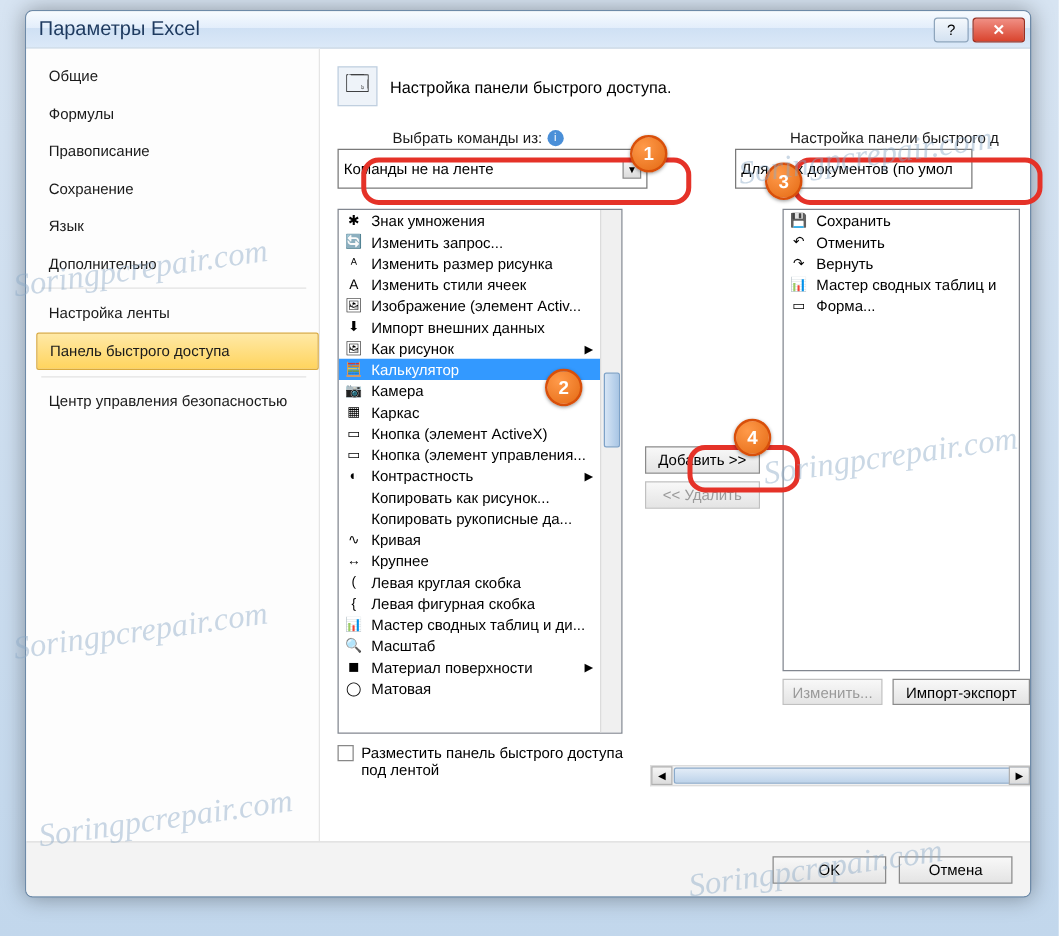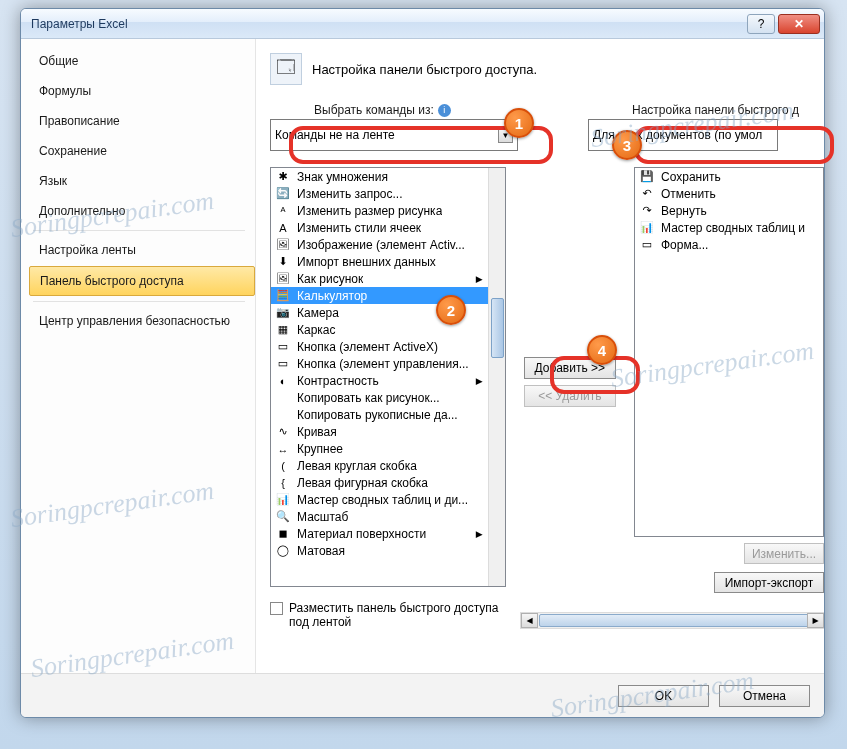--- a/index.html
+++ b/index.html
@@ -1,21 +1,21 @@
 <!DOCTYPE html>
 <html><head>
 <meta charset="utf-8">
 <style>
 * { box-sizing: border-box; margin: 0; padding: 0; font-family: "Segoe UI", Tahoma, sans-serif; font-size: 12px; }
 body { width: 847px; height: 749px; background: linear-gradient(180deg, #d7e4f2 0%, #c2d7ec 100%); position: relative; overflow: hidden; }
 .watermark { position: absolute; color: #8ba9c6; font-size: 26px; font-style: italic; font-family: "Comic Sans MS", cursive; opacity: 0.45; transform: rotate(-8deg); pointer-events: none; z-index: 20; }
 .wm1 { top: 110px; left: 590px; } .wm2 { top: 200px; left: 10px; } .wm3 { top: 350px; left: 610px; } .wm4 { top: 490px; left: 10px; } .wm5 { top: 640px; left: 30px; } .wm6 { top: 680px; left: 550px; }
 .window { position: absolute; top: 8px; left: 20px; width: 805px; height: 710px; background: #fff; border: 1px solid #6d8aa8; border-radius: 6px; box-shadow: 0 0 18px rgba(0,0,0,.35); display: flex; flex-direction: column; overflow: hidden; z-index: 10; }
 .titlebar { height: 30px; background: linear-gradient(180deg, #f7fbff 0%, #e3eefb 45%, #cfe0f4 46%, #dbe9f8 100%); border-bottom: 1px solid #b8c9dc; display: flex; align-items: center; padding: 0 4px 0 10px; }
-.titlebar .title { flex: 1; color: #1e3a5f; font-size: 12px; }
+.titlebar .title { flex: 1; color: #1e3a5f; font-size: 16px; }
 .titlebar .ctrls { display: flex; gap: 3px; }
 .titlebar .ctrl { width: 28px; height: 20px; border: 1px solid #8ea5bc; border-radius: 3px; background: linear-gradient(180deg,#f4f8fc,#d4e2f1); display: flex; align-items: center; justify-content: center; cursor: pointer; }
 .titlebar .ctrl.close { width: 42px; background: linear-gradient(180deg,#f08f84,#d9442e); border-color: #9a2f20; color:#fff; font-weight:bold; }
 .content { flex: 1; display: flex; background: #fff; }
 .sidebar { width: 235px; background: #fdfdfd; border-right: 1px solid #e5e5e5; padding: 8px 0 8px 8px; }
 .sidebar .item { padding: 7px 10px; color: #1a1a1a; cursor: pointer; border-radius: 2px; margin-bottom: 2px; }
 .sidebar .item.sel { background: linear-gradient(180deg,#ffe9a6,#ffd45e); border: 1px solid #d9a93d; }
 .sidebar .sep { height: 1px; background: #e2e2e2; margin: 5px 10px 5px 4px; }
 .main { flex: 1; position: relative; padding: 14px 0 0 14px; overflow: hidden; }
 .main-header { display: flex; align-items: center; gap: 10px; margin-bottom: 18px; }
@@ -42,21 +42,21 @@
 .list-item .txt { white-space: nowrap; overflow: hidden; text-overflow: ellipsis; }
 .list-item.sel { background: #3399ff; color: #fff; }
 .list-item .arrow { margin-left: auto; font-size:9px; padding-right:18px;}
 .vsb { position:absolute; right:0; top:0; width:17px; height:100%; background:#f0f0f0; border-left:1px solid #dcdcdc;}
 .vsb .thumb { position:absolute; left:2px; top:130px; width:13px; height:60px; background:linear-gradient(90deg,#d6e5f5,#a9c6e5); border:1px solid #7da2c8; border-radius:2px;}
 .mid-btns { display:flex; flex-direction:column; gap:6px; margin-top:190px; }
 .btn { height: 22px; padding: 0 10px; border: 1px solid #8a8a8a; background: linear-gradient(180deg,#f8f8f8,#e4e4e4); cursor: pointer; display:flex; align-items:center; justify-content:center; white-space:nowrap;}
 .btn.disabled { color:#9a9a9a; border-color:#c0c0c0; cursor:default;}
 .btn.small { height:21px; }
 .right-col { display:flex; flex-direction:column; }
-.under-right { margin-top: 6px; display:flex; flex-direction:column; align-items:flex-end; gap:8px; padding-right:0;}
+.under-right { margin-top: 6px; display:flex; flex-direction:row; align-items:flex-end; gap:8px; padding-right:0;}
 .under-right-row { display:flex; align-items:center; gap:6px; }
 .checkbox-row { display:flex; align-items:flex-start; gap:6px; margin-top:8px; }
 .checkbox { width:13px; height:13px; border:1px solid #888; background:#fff; margin-top:1px;}
 .hsb { position:absolute; bottom:44px; left:264px; right:0; height:17px; background:#f0f0f0; border:1px solid #dcdcdc; border-right:none;}
 .hsb .hbtn { position:absolute; top:0; width:17px; height:15px; background:linear-gradient(180deg,#f6f6f6,#dcdcdc); border:1px solid #b0b0b0; display:flex;align-items:center;justify-content:center;font-size:8px;}
 .hsb .hbtn.l{left:0;} .hsb .hbtn.r{right:0;}
 .hsb .hthumb { position:absolute; left:18px; top:1px; height:13px; width:420px; background:linear-gradient(180deg,#e2ecf7,#bdd3ea); border:1px solid #8aaacb; border-radius:2px;}
 .footer { height: 44px; border-top: 1px solid #ddd; display: flex; align-items: center; justify-content: flex-end; gap: 10px; padding: 0 14px; background:#f3f3f3;}
 .footer .btn { width: 91px; }
 </style>

